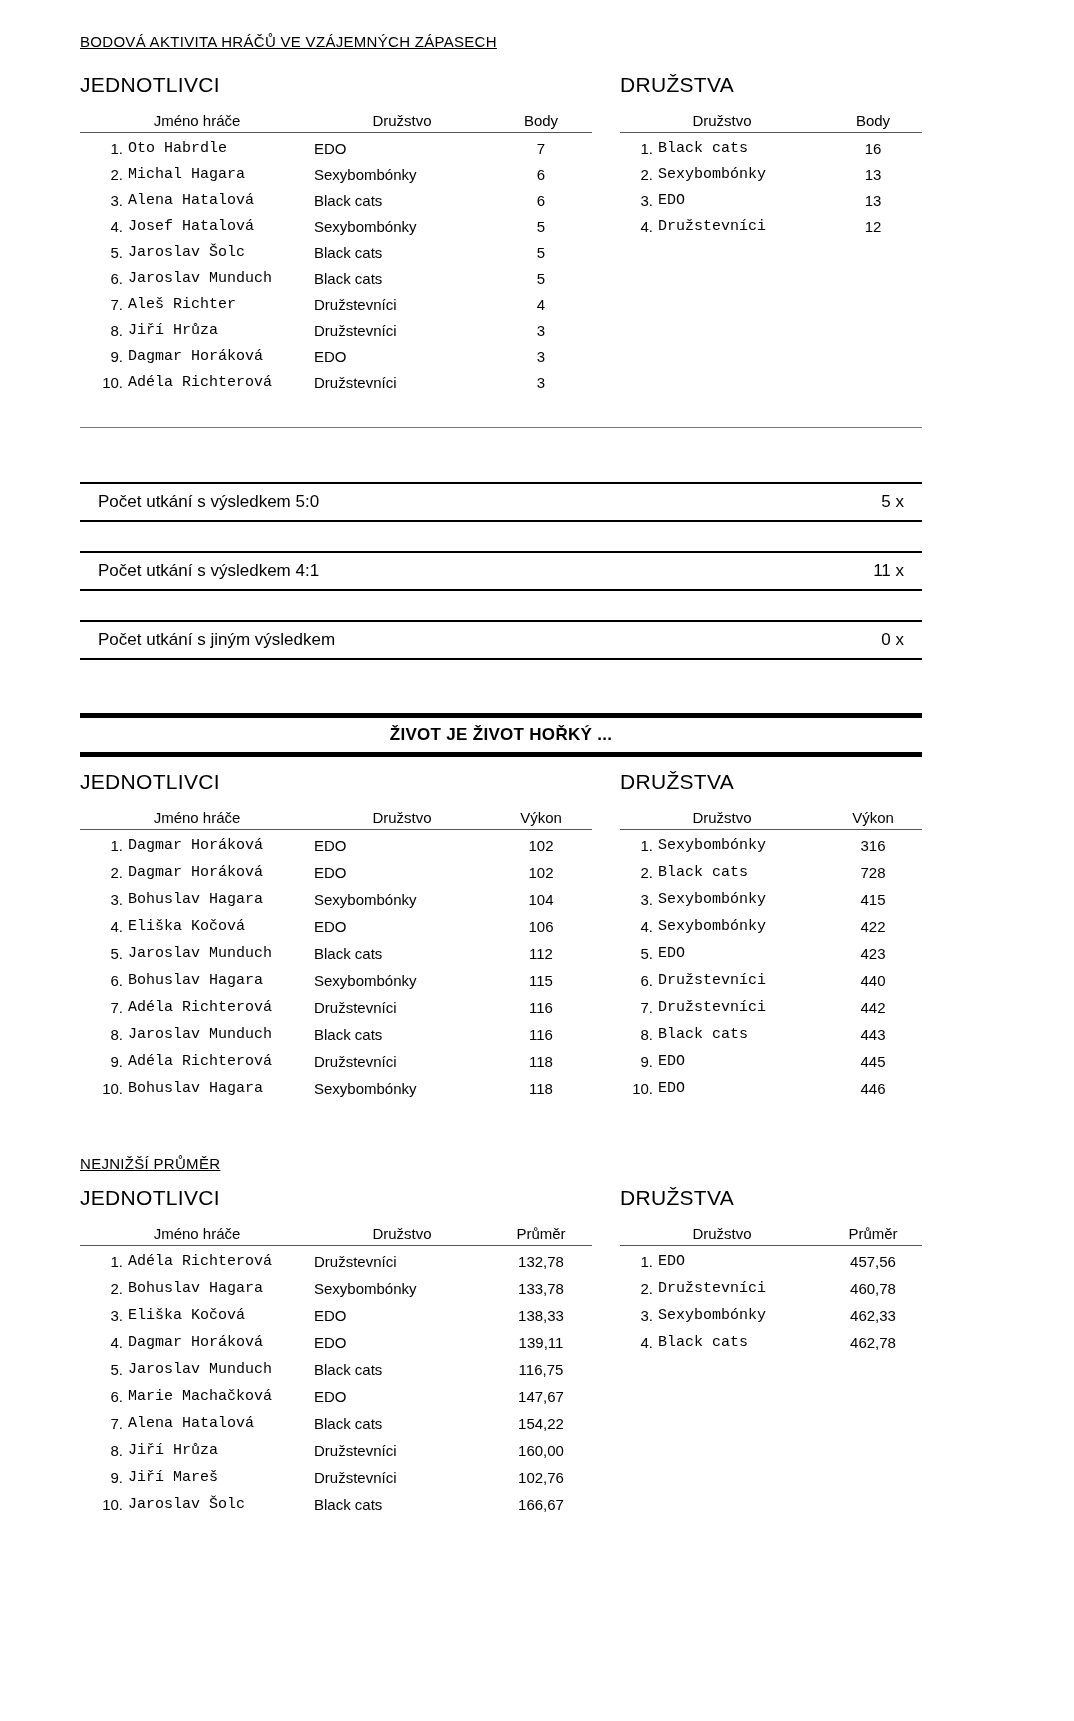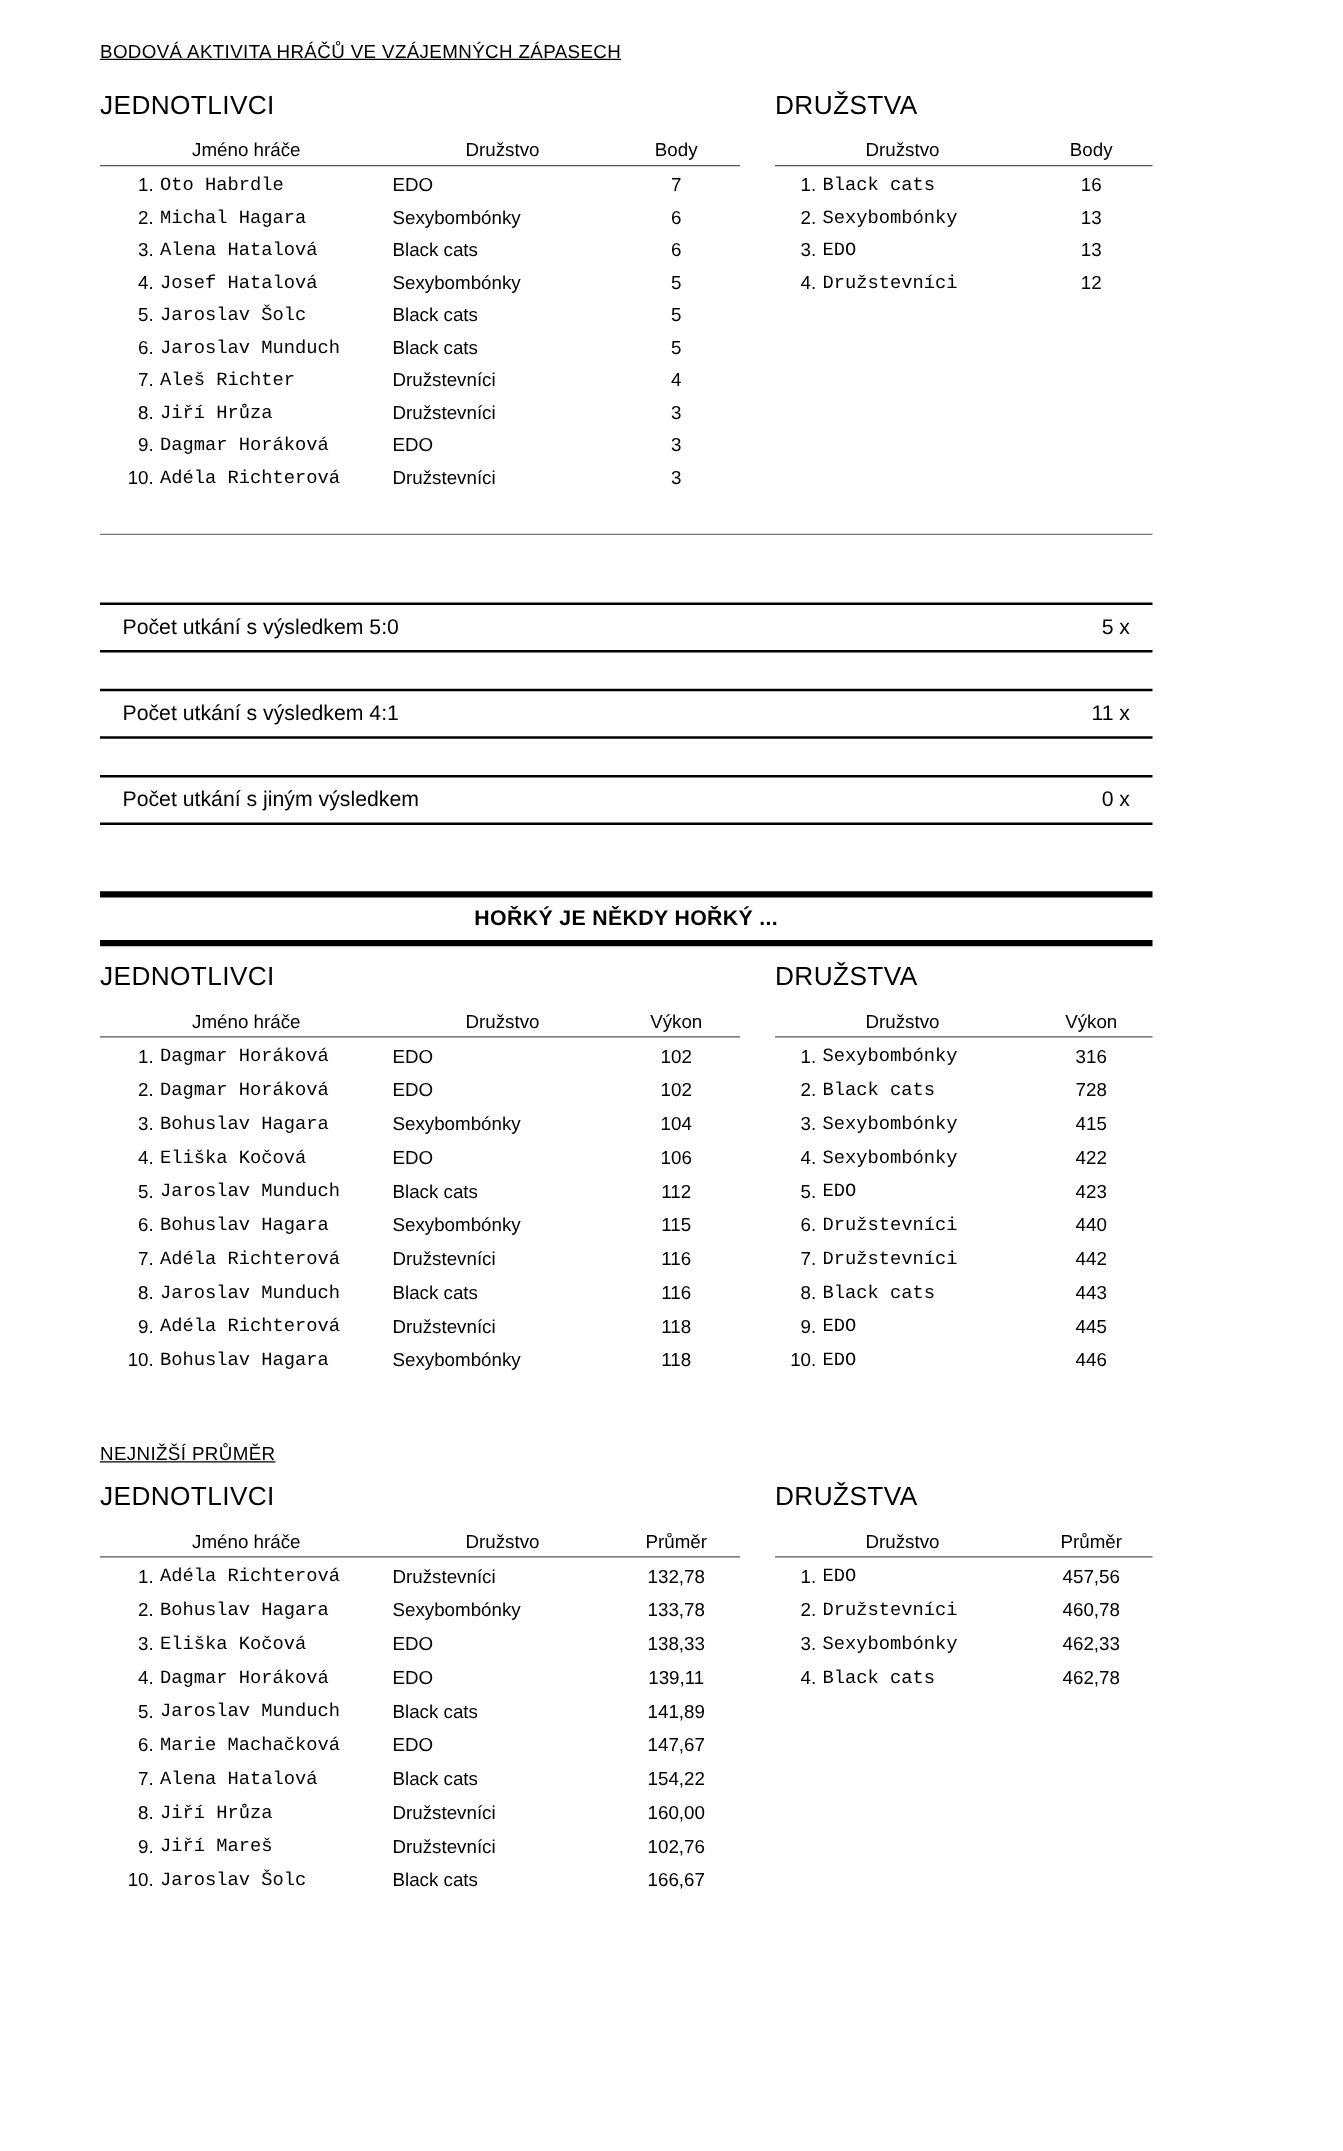--- a/index.html
+++ b/index.html
@@ -199,21 +199,21 @@
         <span class="band-value">11 x</span>
       </div>
 
 
       <div class="band">
         <span class="band-label">Počet utkání s jiným výsledkem</span>
         <span class="band-value">0 x</span>
       </div>
     </div>
 
-  <div class="banner">HOŘKÝ JE NĚKDY HOŘKÝ ...</div>
+  <div class="banner">ŽIVOT JE ŽIVOT HOŘKÝ ...</div>
 
   <div class="two-col tables-gap">
     <div class="col-left">
       <div class="tbl-title">JEDNOTLIVCI</div>
       <div class="thead thead-left">
         <span class="hc">Jméno hráče</span>
         <span class="hc">Družstvo</span>
         <span class="hc">Výkon</span>
       </div>
       <div>
@@ -396,21 +396,21 @@
             <span class="c-num">4.</span>
             <span class="c-name">Dagmar Horáková</span>
             <span class="c-team">EDO</span>
             <span class="c-val">139,11</span>
           </div>
 
           <div class="row tall grid-left">
             <span class="c-num">5.</span>
             <span class="c-name">Jaroslav Munduch</span>
             <span class="c-team">Black cats</span>
-            <span class="c-val">141,89</span>
+            <span class="c-val">116,75</span>
           </div>
 
           <div class="row tall grid-left">
             <span class="c-num">6.</span>
             <span class="c-name">Marie Machačková</span>
             <span class="c-team">EDO</span>
             <span class="c-val">147,67</span>
           </div>
 
           <div class="row tall grid-left">

